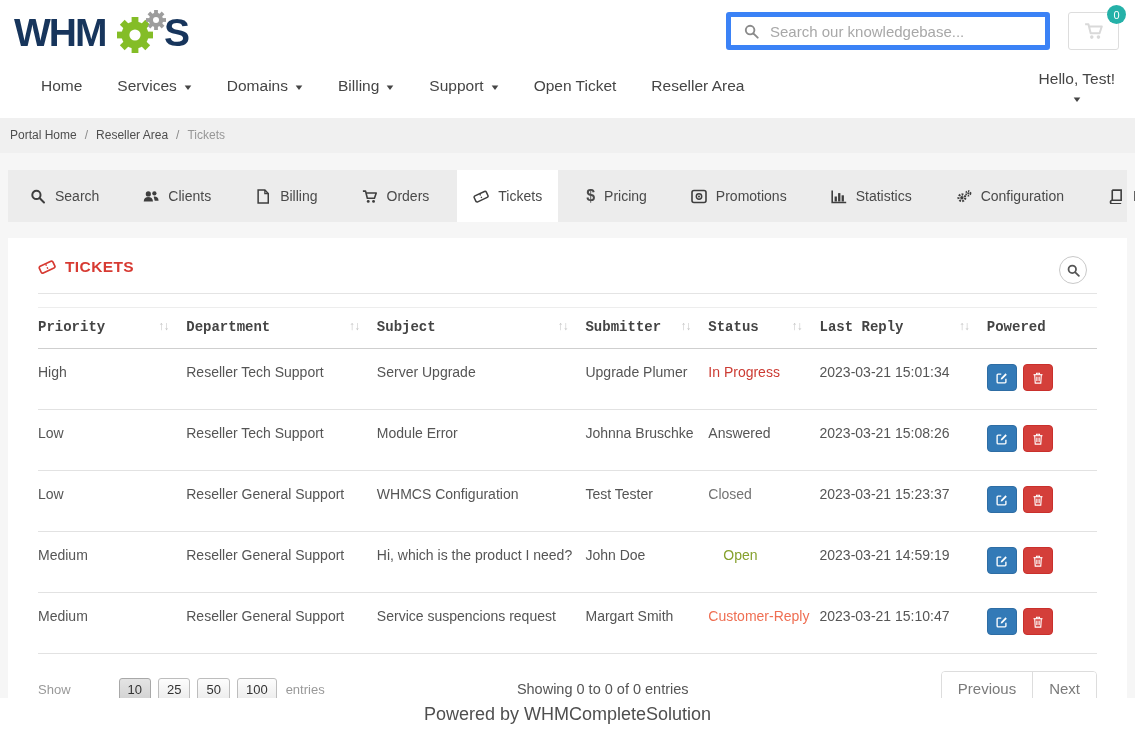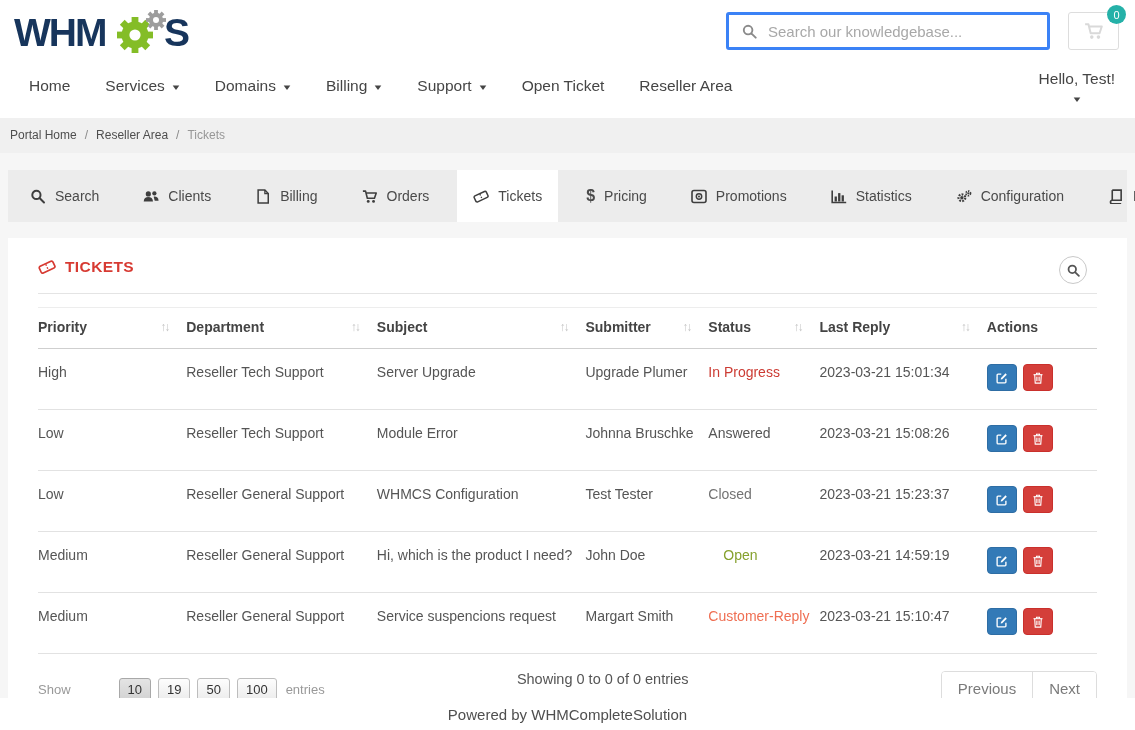--- a/index.html
+++ b/index.html
@@ -6,33 +6,33 @@
   html,body { width:1135px; height:730px; overflow:hidden; }
   body {
     font-family: "Liberation Sans", "DejaVu Sans", sans-serif;
     background:#f6f6f6; color:#555; position:relative;
   }
   
   .site-header { background:#fff; }
   .topbar { display:flex; justify-content:space-between; align-items:flex-start; padding:10px 16px 2px 14px; }
   .logo { display:block; }
   .hdr-right { display:flex; gap:18px; align-items:center; margin-top:2px; }
-  .kb-search { width:324px; height:38px; border:3px solid #3b82f6; border-radius:3px; background:#fff;
+  .kb-search { width:324px; height:38px; border:5px solid #3b82f6; border-radius:3px; background:#fff;
                display:flex; align-items:center; padding:0 13px; gap:11px; }
   .kb-search .mag { color:#8a8a8a; width:15px; height:15px; flex:0 0 auto; }
   .kb-search input { border:none; outline:none; width:100%; font-size:15px; color:#555;
                      font-family:inherit; background:transparent; }
   .kb-search input::placeholder { color:#a8a8a8; }
   .cart-btn { width:51px; height:38px; border:1px solid #ddd; border-radius:3px; background:#fff;
               position:relative; display:flex; align-items:center; justify-content:center; cursor:pointer; }
   .cart-btn .cart-glyph { color:#d9d9d9; width:20px; height:18px; }
   .cart-badge { position:absolute; top:-8px; right:-8px; width:19px; height:19px; border-radius:50%;
                 background:var(--badge,#25b1a8); color:#fff; font-size:11px; display:flex;
                 align-items:center; justify-content:center; }
-  .mainnav { display:flex; align-items:center; gap:35px; padding:8px 20px 16px 29px; }
+  .mainnav { display:flex; align-items:center; gap:35px; padding:8px 20px 16px 41px; }
   .nav-item { font-size:15.5px; color:#454545; display:flex; align-items:center; gap:7px; cursor:pointer; }
   .caret { width:8px; height:5px; color:#454545; margin-top:2px; }
   .nav-user { margin-left:auto;flex-direction:column; }
   
   .breadcrumb { background:#f0f0f0; padding:10px 16px 11px 10px; font-size:12px; color:#777; }
   .breadcrumb a { color:#4e4e4e; text-decoration:none; cursor:pointer; }
   .breadcrumb .sep { margin:0 8px; color:#8a8a8a; }
   .breadcrumb .current { color:#979797; }
   
   .container { margin:17px 8px 0 8px; }
@@ -49,46 +49,46 @@
                  font-size:15.5px; font-weight:bold; letter-spacing:.4px; }
   .panel-title .ticon { width:18px; height:16px; }
   .panel-search { position:absolute; right:40px; top:18px; width:28px; height:28px; border-radius:50%;
                   border:1px solid #c9c9c9; background:#fff; display:flex; align-items:center;
                   justify-content:center; color:#555; cursor:pointer; }
   .panel-search svg { width:13px; height:13px; }
   .title-divider { border-bottom:1px solid #e4e4e4; margin-top:17px; }
   
   table { width:100%; border-collapse:collapse; margin-top:13px; }
   th { text-align:left; font-size:14px; color:#444; font-weight:bold; padding:11px 24px 13px 0;
-       border-top:1px solid #ededed; border-bottom:1px solid #cfcfcf; cursor:pointer; position:relative; }
+       border-top:1px solid #ededed; border-bottom:1px solid #cfcfcf; cursor:pointer; position:relative;font-family:Liberation Mono, monospace; }
   th .sort { position:absolute; right:18px; top:12px; font-size:12px; letter-spacing:-2px; color:#c5c5c5; }
   td { font-size:14px; color:#555; padding:15px 8px 18px 0; border-bottom:1px solid #e2e2e2; vertical-align:top; }
   td.status { font-size:14px; }
   .act-btn { width:30px; height:27px; border-radius:4px; display:inline-flex; align-items:center;
              justify-content:center; color:#fff; cursor:pointer; margin-right:6px; }
   .act-btn svg { width:12px; height:12px; }
   .act-edit { background:var(--edit,#337ab7); border:1px solid #2e6da4; }
   .act-del  { background:var(--del,#d43f3a); border:1px solid #c9302c; }
   
-  .pgn { display:flex; margin-top:17px;gap:12px; }
+  .pgn { display:flex; align-items:center; margin-top:17px;gap:12px; }
   .pgn-left { display:flex; align-items:center; }
   .pgn-left .lbl { font-size:13px; color:#999; }
   .size-btn { border:1px solid #bdbdbd; background:linear-gradient(#fdfdfd,#ececec); border-radius:3px;
               font-size:13px; color:#333; padding:3px 8px; margin-left:7px; cursor:pointer;
               font-family:inherit; }
   .size-btn.active { background:linear-gradient(#e4e4e4,#d2d2d2); border-color:#a8a8a8;margin-left:48px; }
   .pgn-left .entries { margin-left:9px; }
   .pgn-info { flex:1; text-align:center; font-size:14.5px; color:#555; padding-right:60px; }
   .pager { display:inline-flex; border:1px solid #ddd; border-radius:4px; overflow:hidden; background:#fff; }
   .pager button { font-family:inherit; background:#fff; border:none; font-size:15px; color:#7a7a7a;
                   padding:8px 16px 9px; cursor:pointer; }
   .pager .prev { border-right:1px solid #ddd; }
   
   footer { position:absolute; bottom:0; left:0; right:0; height:32px; background:#fff;
-           display:flex; align-items:center; justify-content:center; font-size:15px; color:#4f4f4f; }
+           display:flex; align-items:center; justify-content:center; font-size:18px; color:#4f4f4f; }
 </style>
 </head>
 <body>
 
 <div class="site-header">
   <div class="topbar">
     <div class="logo">
       <svg width="188" height="46" viewBox="0 0 188 46">
         <text x="0" y="36" font-size="39" font-weight="bold" letter-spacing="-2" fill="#17355c">WHM</text>
         <g transform="translate(121,25)">
@@ -295,21 +295,21 @@
           <col style="width: 10.4%;">
         </colgroup>
       <thead>
           <tr>
             <th><span>Priority</span><span class="sort">↑↓</span></th>
             <th><span>Department</span><span class="sort">↑↓</span></th>
             <th><span>Subject</span><span class="sort">↑↓</span></th>
             <th><span>Submitter</span><span class="sort">↑↓</span></th>
             <th><span>Status</span><span class="sort">↑↓</span></th>
             <th><span>Last Reply</span><span class="sort">↑↓</span></th>
-            <th><span>Actions</span></th>
+            <th><span>Powered</span></th>
           </tr>
         </thead>
       <tbody>
           <tr>
             <td><span>High</span></td>
             <td><span>Reseller Tech Support</span></td>
             <td><span>Server Upgrade</span></td>
             <td><span>Upgrade Plumer</span></td>
             <td class="status"><span style="color: rgb(204, 59, 51);">In Progress</span></td>
             <td><span>2023-03-21 15:01:34</span></td>
@@ -410,21 +410,21 @@
                   <path d="M5.2 6.2v6M7 6.2v6M8.8 6.2v6" stroke="currentColor" stroke-width="1.1"></path>
                 </svg>
               </span></td>
           </tr>
         </tbody>
     </table>
 
     <div class="pgn">
       <div class="pgn-left">
         <span class="lbl">Show</span>
-        <span><button class="size-btn active">10</button><button class="size-btn">19</button><button class="size-btn">50</button><button class="size-btn">100</button></span>
+        <span><button class="size-btn active">10</button><button class="size-btn">25</button><button class="size-btn">50</button><button class="size-btn">100</button></span>
         <span class="lbl entries">entries</span>
       </div>
       <div class="pgn-info">Showing 0 to 0 of 0 entries</div>
       <div class="pager">
         <button class="prev">Previous</button>
         <button class="next">Next</button>
       </div>
     </div>
   </div>
 </div>

